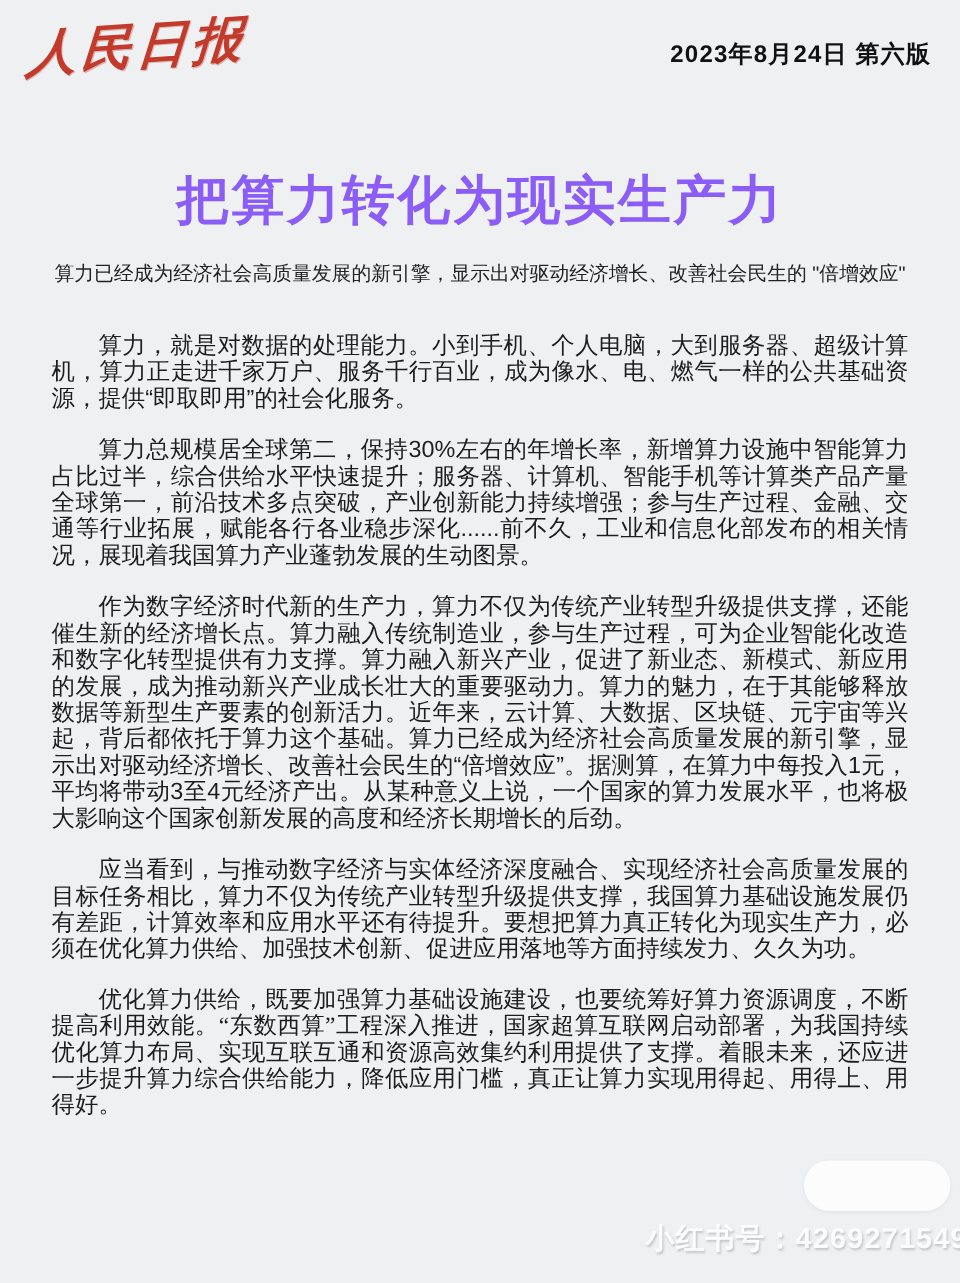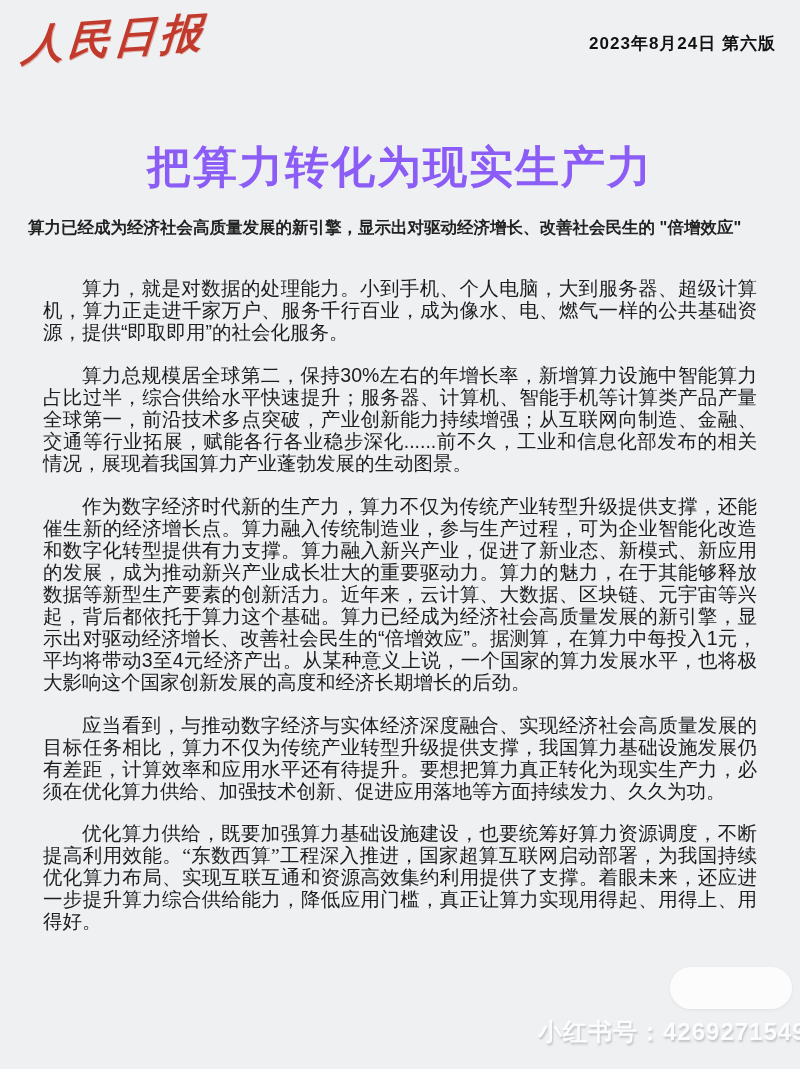--- a/index.html
+++ b/index.html
@@ -29,38 +29,39 @@
     font-weight: 700;
     font-style: italic;
     color: #c13a2b;
     letter-spacing: 4px;
     transform: rotate(-4deg) skewX(-8deg);
     transform-origin: left top;
     margin: 6px 0 0 6px;
     text-shadow: 1px 1px 0 rgba(193,58,43,0.35);
   }
   .edition {
-    font-size: 17px;
+    font-size: 20px;
     font-weight: 700;
     letter-spacing: 1px;
     margin-top: 18px;
     color: #111;
   }
   .title {
     margin: 52px 30px 20px;
     text-align: center;
     font-size: 44px;
     font-weight: 700;
     letter-spacing: 2px;
     color: #8b5cf6;
   }
   .subtitle {
     margin: 0 28px 38px;
+    text-align: center;
     font-size: 16.5px;
-    font-weight: 700;
+    font-weight: 400;
     color: #222;
   }
   .body {
     margin: 0 43px;
     font-size: 19.5px;
     line-height: 22px;
     text-align: justify;
     font-weight: 500;
     color: #1d1d1f;
   }
@@ -97,21 +98,21 @@
     <div class="logo" style="color: rgb(193, 58, 43);">人民日报</div>
     <div class="edition">2023年8月24日 第六版</div>
   </header>
 
   <h1 class="title">把算力转化为现实生产力</h1>
 
   <p class="subtitle">算力已经成为经济社会高质量发展的新引擎，显示出对驱动经济增长、改善社会民生的 "倍增效应"</p>
 
   <div class="body">
     <p>算力，就是对数据的处理能力。小到手机、个人电脑，大到服务器、超级计算机，算力正走进千家万户、服务千行百业，成为像水、电、燃气一样的公共基础资源，提供“即取即用”的社会化服务。</p>
-    <p>算力总规模居全球第二，保持30%左右的年增长率，新增算力设施中智能算力占比过半，综合供给水平快速提升；服务器、计算机、智能手机等计算类产品产量全球第一，前沿技术多点突破，产业创新能力持续增强；从互联网向制造、金融、交通等行业拓展，赋能各行各业稳步深化......前不久，工业和信息化部发布的相关情况，展现着我国算力产业蓬勃发展的生动图景。</p>
+    <p>算力总规模居全球第二，保持30%左右的年增长率，新增算力设施中智能算力占比过半，综合供给水平快速提升；服务器、计算机、智能手机等计算类产品产量全球第一，前沿技术多点突破，产业创新能力持续增强；参与生产过程、金融、交通等行业拓展，赋能各行各业稳步深化......前不久，工业和信息化部发布的相关情况，展现着我国算力产业蓬勃发展的生动图景。</p>
     <p>作为数字经济时代新的生产力，算力不仅为传统产业转型升级提供支撑，还能催生新的经济增长点。算力融入传统制造业，参与生产过程，可为企业智能化改造和数字化转型提供有力支撑。算力融入新兴产业，促进了新业态、新模式、新应用的发展，成为推动新兴产业成长壮大的重要驱动力。算力的魅力，在于其能够释放数据等新型生产要素的创新活力。近年来，云计算、大数据、区块链、元宇宙等兴起，背后都依托于算力这个基础。算力已经成为经济社会高质量发展的新引擎，显示出对驱动经济增长、改善社会民生的“倍增效应”。据测算，在算力中每投入1元，平均将带动3至4元经济产出。从某种意义上说，一个国家的算力发展水平，也将极大影响这个国家创新发展的高度和经济长期增长的后劲。</p>
     <p>应当看到，与推动数字经济与实体经济深度融合、实现经济社会高质量发展的目标任务相比，算力不仅为传统产业转型升级提供支撑，我国算力基础设施发展仍有差距，计算效率和应用水平还有待提升。要想把算力真正转化为现实生产力，必须在优化算力供给、加强技术创新、促进应用落地等方面持续发力、久久为功。</p>
     <p>优化算力供给，既要加强算力基础设施建设，也要统筹好算力资源调度，不断提高利用效能。“东数西算”工程深入推进，国家超算互联网启动部署，为我国持续优化算力布局、实现互联互通和资源高效集约利用提供了支撑。着眼未来，还应进一步提升算力综合供给能力，降低应用门槛，真正让算力实现用得起、用得上、用得好。</p>
   </div>
 
   <div class="wm-blob"></div>
 
   <div class="wm-text">小红书号：4269271549</div>
 
 </div>

